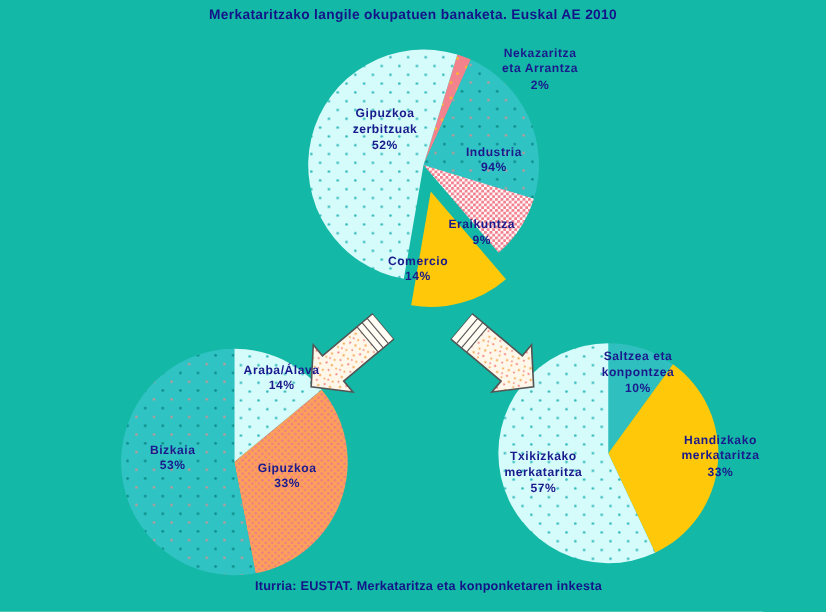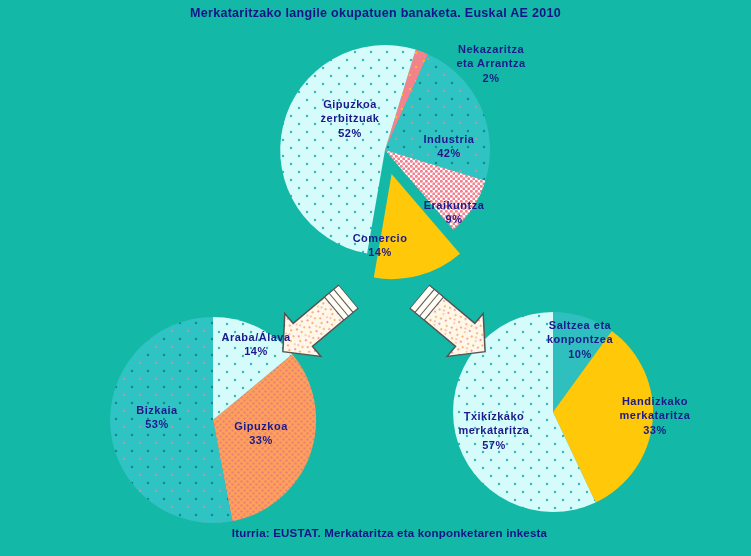--- a/index.html
+++ b/index.html
@@ -102,23 +102,23 @@
   </svg>
 
   <div id="labels-layer">
       <div class="slice-label" style="left: 443px; top: 63px; margin-left: 48px;">
         <div>Nekazaritza</div>
         <div>eta Arrantza</div>
         <div>2%</div>
       </div>
       <div class="slice-label" style="left: 449px; top: 146px;">
         <div>Industria</div>
-        <div>42%</div>
+        <div>94%</div>
       </div>
-      <div class="slice-label" style="left: 454px; top: 212px; text-align: center;">
+      <div class="slice-label" style="left: 438px; top: 212px; text-align: center;">
         <div>Eraikuntza</div>
         <div>9%</div>
       </div>
       <div class="slice-label" style="left: 380px; top: 245px;">
         <div>Comercio</div>
         <div>14%</div>
       </div>
       <div class="slice-label" style="left: 350px; top: 118px;">
         <div>Gipuzkoa</div>
         <div>zerbitzuak</div>

